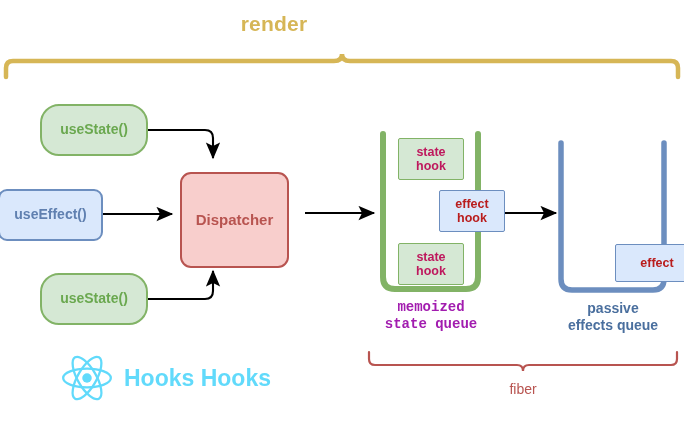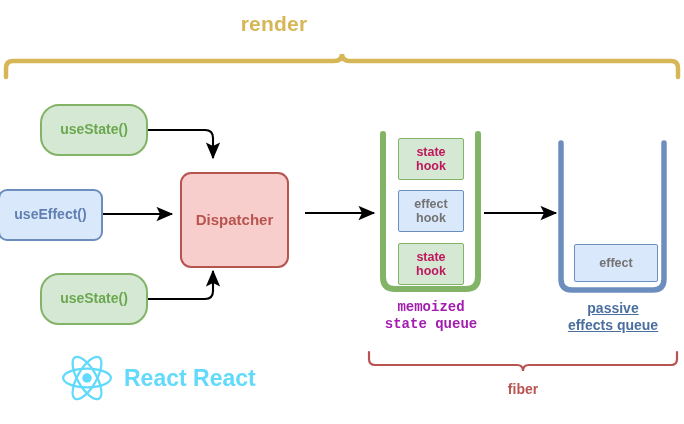--- a/index.html
+++ b/index.html
@@ -77,52 +77,53 @@
     border-radius: 2px;
   }
   .chip-green {
     background: #d5e8d4;
     border: 1.6px solid #82b366;
     color: #be185d;
   }
   .chip-blue {
     background: #dae8fc;
     border: 1.6px solid #6c8ebf;
-    color: #737373;
+    color: #b91c1c;
+    margin-left: 41px;
   }
   
   .queue-label {
     position: absolute;
     text-align: center;
     font-weight: bold;
     font-size: 14px;
     line-height: 1.2;
   }
   .label-green { color: #a21caf; font-family: Liberation Mono, monospace; }
-  .label-blue  { color: #4a6f9e; text-decoration: underline; }
+  .label-blue  { color: #4a6f9e; }
   
   #render-label {
     position: absolute;
     left: 0;
     top: 12px;
     width: 548px;
     text-align: center;
     font-size: 21px;
     font-weight: bold;
     color: #d6b656;
     letter-spacing: 0.2px;
   }
   #fiber-label {
     position: absolute;
     left: 368px;
     top: 381px;
     width: 310px;
     text-align: center;
     font-size: 14px;
-    font-weight: bold;
+    font-weight: normal;
     color: #b85450;
   }
   
   #react-logo-lockup {
     position: absolute;
     left: 58px;
     top: 352px;
     display: flex;
     align-items: center;
     gap: 8px;
@@ -215,16 +216,16 @@
 
   <div id="react-logo-lockup">
     <svg width="58" height="52" viewBox="-26 -24 52 48">
       <g stroke="#61dafb" stroke-width="2.1" fill="none">
         <ellipse rx="22" ry="8.6"></ellipse>
         <ellipse rx="22" ry="8.6" transform="rotate(60)"></ellipse>
         <ellipse rx="22" ry="8.6" transform="rotate(120)"></ellipse>
       </g>
       <circle r="4.4" fill="#61dafb"></circle>
     </svg>
-    <div id="react-logo-text">React React</div>
+    <div id="react-logo-text">Hooks Hooks</div>
   </div>
 
 </div>
 
 </body></html>

